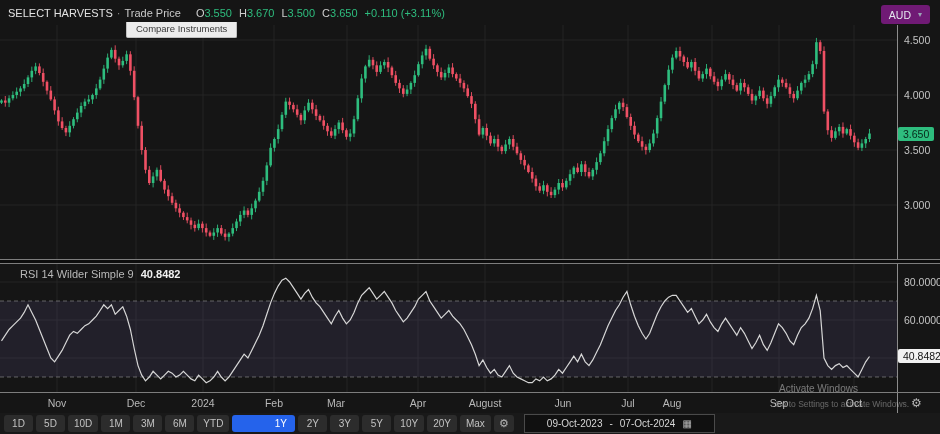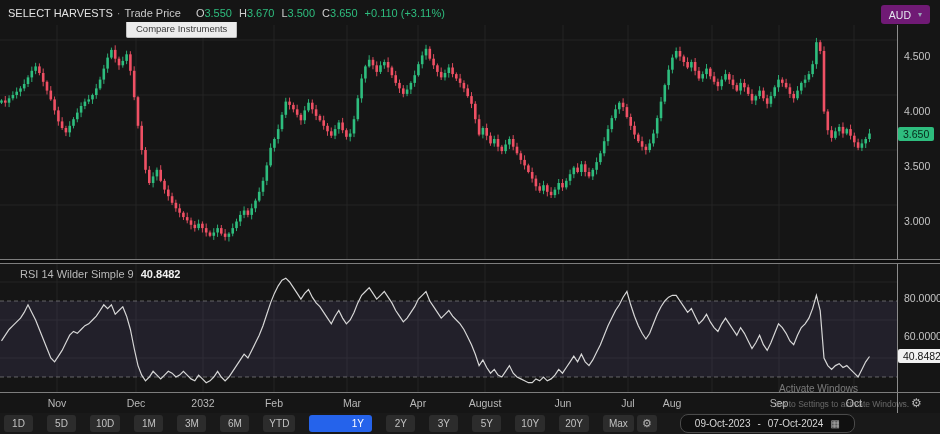--- a/index.html
+++ b/index.html
@@ -13,39 +13,39 @@
            padding:1px 9px 3px;border:1px solid #c0c0c0;border-top:none;border-radius:0 0 2px 2px;z-index:10;margin-top:22px;}
   .aud{position:absolute;right:10px;top:5px;height:19px;display:flex;align-items:center;gap:7px;
        background:#701a75;border-radius:3px;padding:0 8px;font-size:10.5px;color:#e4e7ee;cursor:pointer;z-index:6;}
   .aud .chev{font-size:8px;color:#9aa3b5;}
   
   svg.pane{position:absolute;left:0;z-index:1;}
   .divider{position:absolute;left:0;top:259px;width:940px;height:3px;border-top:1px solid #7d7d7d;
            border-bottom:1px solid #7d7d7d;background:#0d0d0d;z-index:4;}
   .axis-line{position:absolute;left:897px;top:25px;width:1px;height:388px;background:#8c8c8c;z-index:3;}
   .x-sep{position:absolute;left:0;top:392px;width:940px;height:1px;background:#7d7d7d;z-index:4;}
-  .ylab{position:absolute;left:904px;transform:translateY(-50%);font-size:10.5px;color:#c4c4c4;z-index:3;margin-top:16px;}
+  .ylab{position:absolute;left:904px;transform:translateY(-50%);font-size:10.5px;color:#c4c4c4;z-index:3;}
   .badge{position:absolute;left:898px;z-index:5;font-size:10.5px;padding:1px 5px;border-radius:2px;transform:translateY(-50%);}
   .badge-price{background:#2ebd7e;color:#07281a;}
   .badge-rsi{background:#f2f2f2;color:#111;}
   .rsi-label{position:absolute;left:8px;top:268px;font-size:11px;color:#b9b9b9;z-index:3;padding-left:12px;}
   .rsi-label b{color:#f0f0f0;margin-left:7px;font-weight:bold;}
   .month{position:absolute;top:5px;font-size:10.5px;color:#b8b8b8;transform:translateX(-50%);}
   .xaxis{position:absolute;left:0;top:392px;width:792px;height:21px;z-index:2;}
   .gear-axis{position:absolute;left:911px;top:396px;font-size:12px;color:#b5b5b5;z-index:6;cursor:pointer;}
   
   .toolbar{position:absolute;left:0;top:413px;width:940px;height:21px;background:#191919;display:flex;
            align-items:center;gap:3px;padding:0 4px;box-sizing:border-box;z-index:6;}
   .tb-btn{height:17px;min-width:17px;padding:0 6px;background:#2c2c2c;color:#c2c2c2;font-size:10px;
           border-radius:3px;display:flex;align-items:center;justify-content:center;cursor:pointer;}
   .tb-btn.active{background:#2563eb;color:#fff;padding-left:40px;}
   .tb-gear{height:17px;width:20px;background:#2c2c2c;border-radius:3px;display:flex;align-items:center;
            justify-content:center;color:#b5b5b5;font-size:11px;cursor:pointer;}
   .date-box{height:17px;display:flex;align-items:center;gap:7px;background:#101010;border:1px solid #4a4a4a;
-            border-radius:8px;padding:0 14px;font-size:10px;color:#d6d6d6;margin-left:20px;cursor:pointer;}
+            border-radius:0;padding:0 22px;font-size:10px;color:#d6d6d6;margin-left:7px;cursor:pointer;}
   .date-box .cal{color:#b8b8b8;font-size:10px;}
   
   .wm1{position:absolute;left:779px;top:383px;font-size:10px;color:rgba(255,255,255,.42);z-index:8;pointer-events:none;}
   .wm2{position:absolute;left:775px;top:399px;font-size:8.5px;color:rgba(255,255,255,.34);z-index:8;pointer-events:none;}
 </style>
 </head>
 <body>
 
 <div class="screen">
 
@@ -576,38 +576,38 @@
       <div class="ylab" style="top:282px">80.0000</div>
       <div class="ylab" style="top:320px">60.0000</div>
     </div>
   <div class="badge badge-price" id="price-badge" style="top: 133.5px;">3.650</div>
   <div class="badge badge-rsi" id="rsi-badge" style="top: 356.388px;">40.8482</div>
 
   <div class="x-sep"></div>
   <div class="xaxis" id="xaxis">
       <span class="month" style="left:57px">Nov</span>
       <span class="month" style="left:136px">Dec</span>
-      <span class="month" style="left:203px">2032</span>
+      <span class="month" style="left:203px">2024</span>
       <span class="month" style="left:274px">Feb</span>
-      <span class="month" style="left:352px">Mar</span>
+      <span class="month" style="left:336px">Mar</span>
       <span class="month" style="left:418px">Apr</span>
       <span class="month" style="left:485px">August</span>
       <span class="month" style="left:563px">Jun</span>
       <span class="month" style="left:628px">Jul</span>
       <span class="month" style="left:672px">Aug</span>
       <span class="month" style="left:779px">Sep</span>
       <span class="month" style="left:854px">Oct</span>
     </div>
   <div class="gear-axis">⚙</div>
 
   <div class="wm1">Activate Windows</div>
   <div class="wm2">Go to Settings to activate Windows.</div>
 
   <div class="toolbar">
-    <span id="range-btns" style="display:flex;gap:14px">
+    <span id="range-btns" style="display:flex;gap:3px">
         <span class="tb-btn">1D</span>
         <span class="tb-btn">5D</span>
         <span class="tb-btn">10D</span>
         <span class="tb-btn">1M</span>
         <span class="tb-btn">3M</span>
         <span class="tb-btn">6M</span>
         <span class="tb-btn">YTD</span>
         <span class="tb-btn active">1Y</span>
         <span class="tb-btn">2Y</span>
         <span class="tb-btn">3Y</span>

